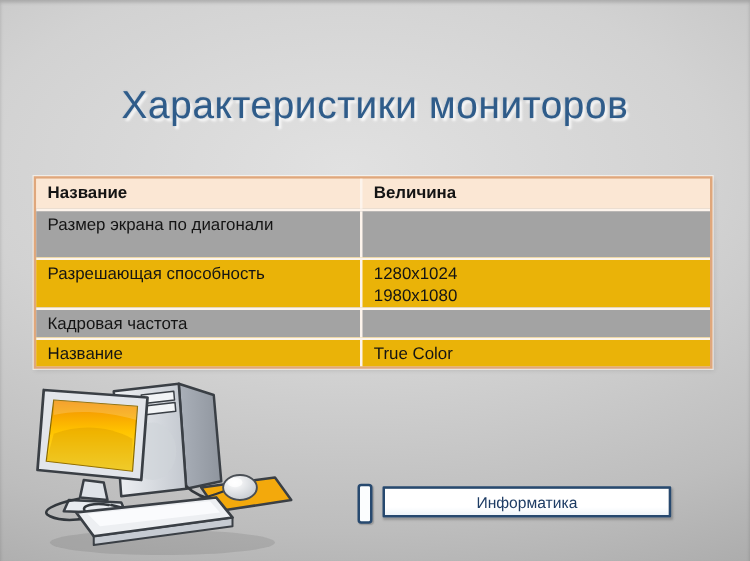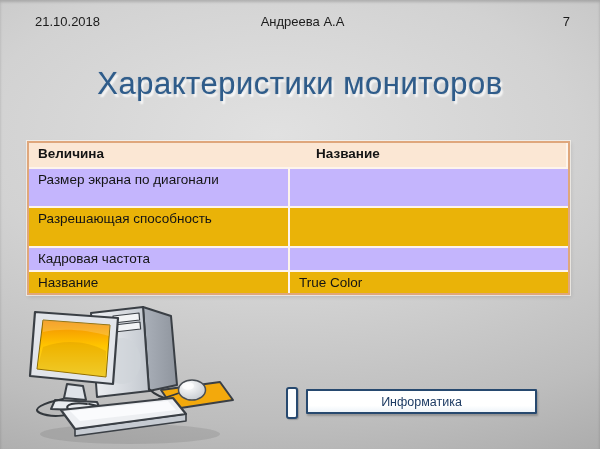--- a/index.html
+++ b/index.html
@@ -32,21 +32,21 @@
     box-shadow:0 0 0 1px rgba(255,250,243,0.65), 1px 2px 4px rgba(0,0,0,0.12);
     box-sizing:border-box;
   }
   .trow{display:flex;box-sizing:border-box;}
   .trow + .trow{border-top:2px solid #fdf4ec;}
   .cell{padding:2px 8px 0 9px;font-size:13.5px;color:#141414;line-height:18px;box-sizing:border-box;}
   .cell-name{width:261px;border-right:2px solid #fdf4ec;}
   .cell-value{flex:1;white-space:pre-line;}
   .trow-header{background:#fbe7d4;height:24px;}
   .trow-header .cell{font-weight:bold;}
-  .row-odd{background:#c4b5fd;}
+  .row-odd{background:#a3a3a3;}
   .row-even{background:#eab308;}
   .h-r1{height:39px;} .h-r2{height:40px;} .h-r3{height:24px;gap:29px;} .h-r4{height:23px;}
   
   .computer{position:absolute;left:25px;top:303px;width:210px;height:145px;}
   
   .footer-button{position:absolute;left:286px;top:387px;width:240px;height:32px;cursor:pointer;}
   .btn-bracket{
     position:absolute;left:0;top:0;width:8px;height:28px;
     border:2px solid #27496f;border-radius:3px;background:#fbfdfe;
     box-shadow:1px 1px 1px rgba(0,0,0,0.2);
@@ -58,38 +58,35 @@
     box-shadow:1px 2px 2px rgba(0,0,0,0.22);
     display:flex;align-items:center;justify-content:center;
   }
   .btn-label{font-size:12.5px;color:#1e3c64;}
 </style>
 </head>
 <body>
 
 <div class="slide">
 
-  <div class="slide-header">
-    <span class="left">21.10.2018</span>
-    <span class="center">Андреева А.А</span>
-    <span class="right">7</span>
-  </div>
 
   <div class="slide-title">Характеристики мониторов</div>
 
   <div class="spec-table">
     <div class="trow trow-header">
+      <div class="cell cell-name">Название</div>
       <div class="cell cell-value">Величина</div>
-      <div class="cell cell-name">Название</div>
     </div>
     <div class="trow row-odd h-r1">
       <div class="cell cell-name">Размер экрана по диагонали</div>
     </div>
     <div class="trow row-even h-r2">
       <div class="cell cell-name">Разрешающая способность</div>
+      <div class="cell cell-value">1280x1024
+1980x1080</div>
     </div>
     <div class="trow row-odd h-r3">
       <div class="cell cell-name">Кадровая частота</div>
     </div>
     <div class="trow row-even h-r4">
       <div class="cell cell-name">Название</div>
       <div class="cell cell-value">True Color</div>
     </div>
   </div>
 

